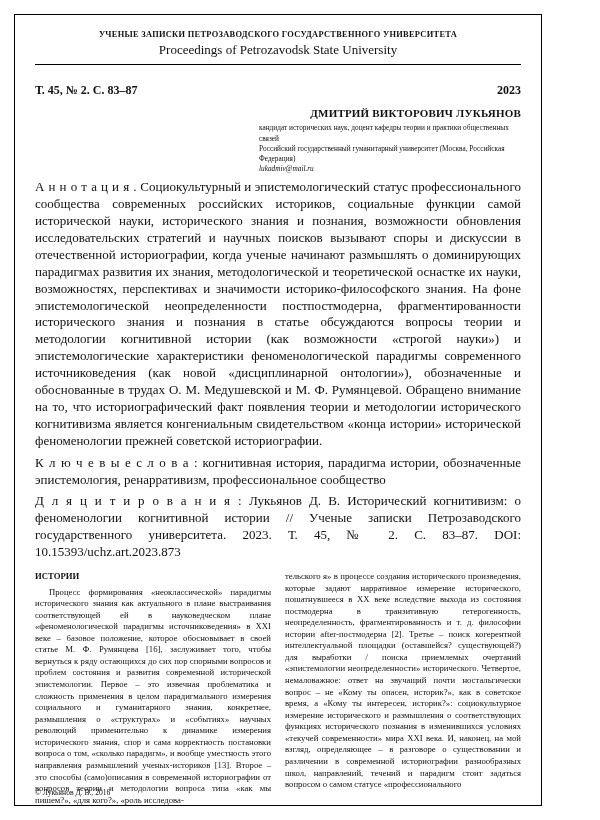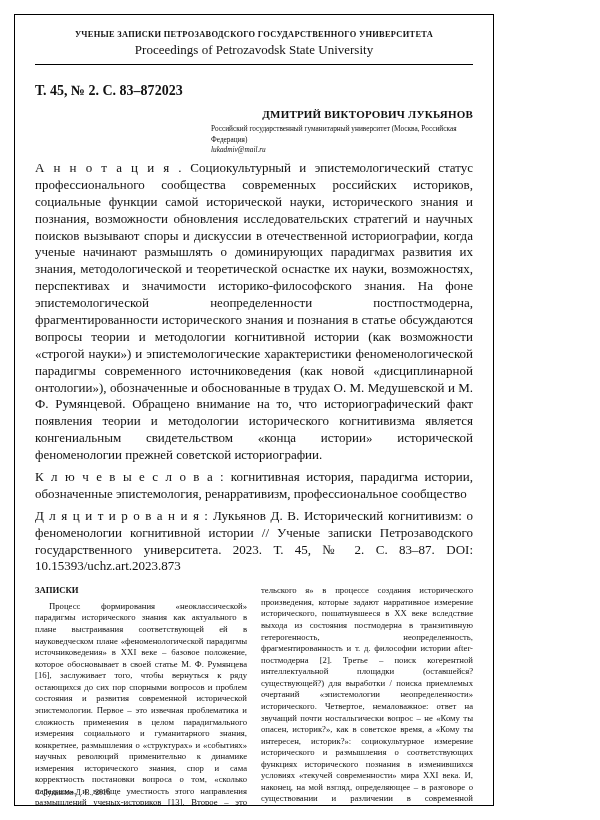--- a/index.html
+++ b/index.html
@@ -8,21 +8,21 @@
     width: 600px;
     height: 820px;
     background: #ffffff;
     font-family: "Liberation Serif", "DejaVu Serif", serif;
     color: #111;
   }
   .page {
     position: relative;
     box-sizing: border-box;
     margin: 14px;
-    width: 480px;
+    width: 528px;
     height: 792px;
     border: 1.5px solid #000;
     padding: 14px 20px 24px 20px;
     overflow: hidden;
     background: #fff;
   }
   .journal-header { text-align: center; }
   .journal-title {
     font-weight: bold;
     font-size: 8.4px;
@@ -34,23 +34,23 @@
     font-size: 13px;
     line-height: 1.4;
   }
   .rule {
     border-top: 1px solid #000;
     margin: 5px 0 4px 0;
     height: 0;
   }
   .issue-line {
     display: flex;
-    justify-content: flex-start;
+    justify-content: space-between;
     font-weight: bold;
-    font-size: 14px;
+    font-size: 12px;
     margin-top: 18px;
   }
   .meta { font-size: 7.8px; line-height: 1.5; margin-top: 4px; }
   .meta-row .article-type { margin-right: 22px; }
   .meta-row .category { font-weight: bold; }
   .author-block {
     margin-top: 8px;
     margin-left: auto;
     width: 262px;
     text-align: left;
@@ -119,40 +119,41 @@
   <div class="rule"></div>
 
   <div class="issue-line">
     <span>Т. 45, № 2. С. 83–87</span>
     <span>2023</span>
   </div>
 
 
   <div class="author-block">
     <div class="author-name">ДМИТРИЙ ВИКТОРОВИЧ ЛУКЬЯНОВ</div>
+    <div>кандидат исторических наук, доцент кафедры теории и практики общественных связей</div>
     <div>Российский государственный гуманитарный университет (Москва, Российская Федерация)</div>
     <div class="author-email">lukadmiv@mail.ru</div>
   </div>
 
 
   <div class="para">
     <span class="spaced-label">А н н о т а ц и я .</span><span> Социокультурный и эпистемологический статус профессионального сообщества современных российских историков, социальные функции самой исторической науки, исторического знания и познания, возможности обновления исследовательских стратегий и научных поисков вызывают споры и дискуссии в отечественной историографии, когда ученые начинают размышлять о доминирующих парадигмах развития их знания, методологической и теоретической оснастке их науки, возможностях, перспективах и значимости историко-философского знания. На фоне эпистемологической неопределенности постпостмодерна, фрагментированности исторического знания и познания в статье обсуждаются вопросы теории и методологии когнитивной истории (как возможности «строгой науки») и эпистемологические характеристики феноменологической парадигмы современного источниковедения (как новой «дисциплинарной онтологии»), обозначенные и обоснованные в трудах О. М. Медушевской и М. Ф. Румянцевой. Обращено внимание на то, что историографический факт появления теории и методологии исторического когнитивизма является конгениальным свидетельством «конца истории» исторической феноменологии прежней советской историографии.</span>
   </div>
 
   <div class="para">
     <span class="spaced-label">К л ю ч е в ы е   с л о в а :</span><span> когнитивная история, парадигма истории, обозначенные эпистемология, ренарративизм, профессиональное сообщество</span>
   </div>
 
   <div class="para">
     <span class="spaced-label">Д л я   ц и т и р о в а н и я :</span><span> Лукьянов Д. В. Исторический когнитивизм: о феноменологии когнитивной истории // Ученые записки Петрозаводского государственного университета. 2023. Т. 45, № 2. С. 83–87. DOI: 10.15393/uchz.art.2023.873</span>
   </div>
 
   <div class="body-columns">
     <div class="col">
-      <div class="intro-heading">ЗАПИСКИ</div>
+      <div class="intro-heading">ИСТОРИИ</div>
       <div class="indent">Процесс формирования «неоклассической» парадигмы исторического знания как актуального в плане выстраивания соответствующей ей в науковедческом плане «феноменологической парадигмы источниковедения» в XXI веке – базовое положение, которое обосновывает в своей статье М. Ф. Румянцева [16], заслуживает того, чтобы вернуться к ряду остающихся до сих пор спорными вопросов и проблем состояния и развития современной исторической эпистемологии. Первое – это извечная проблематика и сложность применения в целом парадигмального измерения социального и гуманитарного знания, конкретнее, размышления о «структурах» и «событиях» научных революций применительно к динамике измерения исторического знания, спор и сама корректность постановки вопроса о том, «сколько парадигм», и вообще уместность этого направления размышлений ученых-историков [13]. Второе – это способы (само)описания в современной историографии от вопросов теории и методологии вопроса типа «как мы пишем?», «для кого?», «роль исследова-</div>
     </div>
     <div class="col">
       <div>тельского я» в процессе создания исторического произведения, которые задают нарративное измерение исторического, пошатнувшееся в XX веке вследствие выхода из состояния постмодерна в транзитивную гетерогенность, неопределенность, фрагментированность и т. д. философии истории after-постмодерна [2]. Третье – поиск когерентной интеллектуальной площадки (оставшейся? существующей?) для выработки / поиска приемлемых очертаний «эпистемологии неопределенности» исторического. Четвертое, немаловажное: ответ на звучащий почти ностальгически вопрос – не «Кому ты опасен, историк?», как в советское время, а «Кому ты интересен, историк?»: социокультурное измерение исторического и размышления о соответствующих функциях исторического познания в изменившихся условиях «текучей современности» мира XXI века. И, наконец, на мой взгляд, определяющее – в разговоре о существовании и различении в современной историографии разнообразных школ, направлений, течений и парадигм стоит задаться вопросом о самом статусе «профессионального</div>
     </div>
   </div>
 
   <div class="footer-copyright">© Лукьянов Д. В., 2016</div>
 
 </div>

